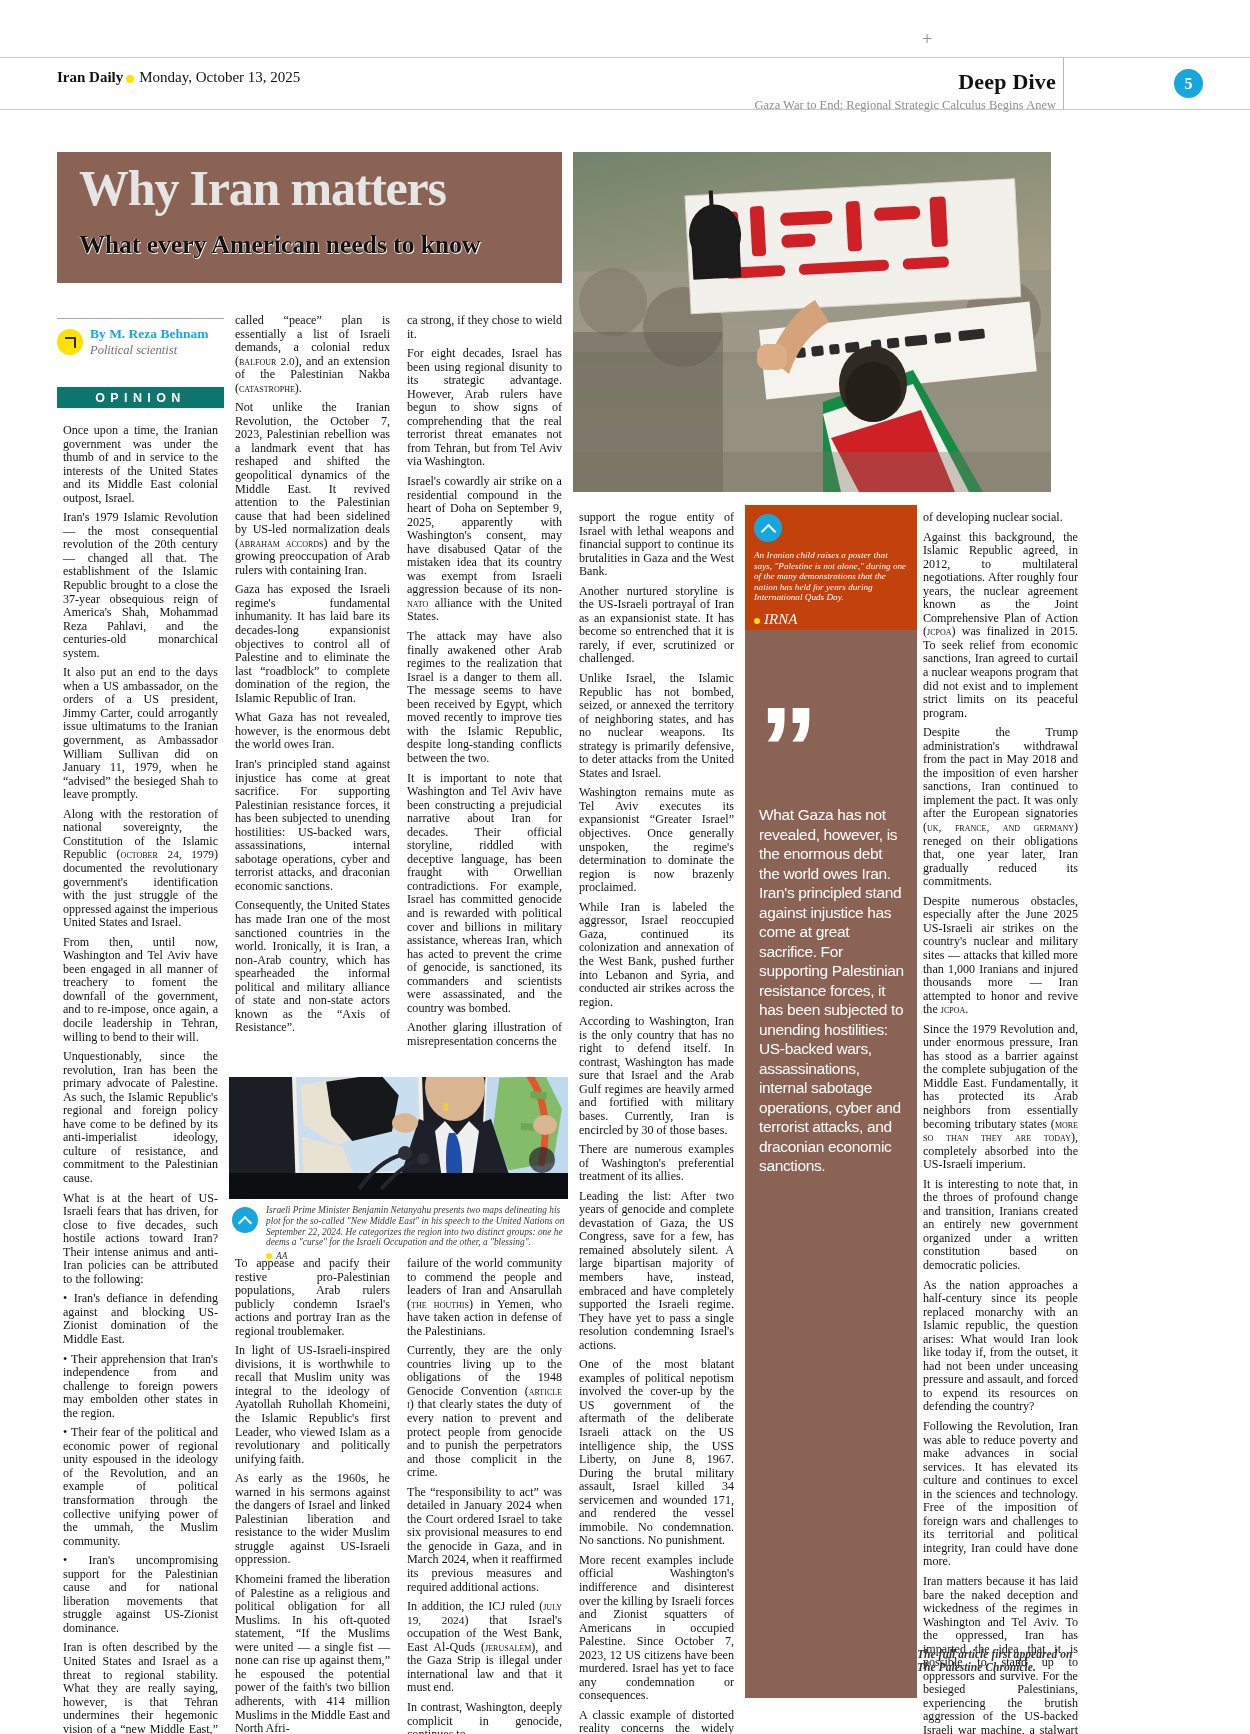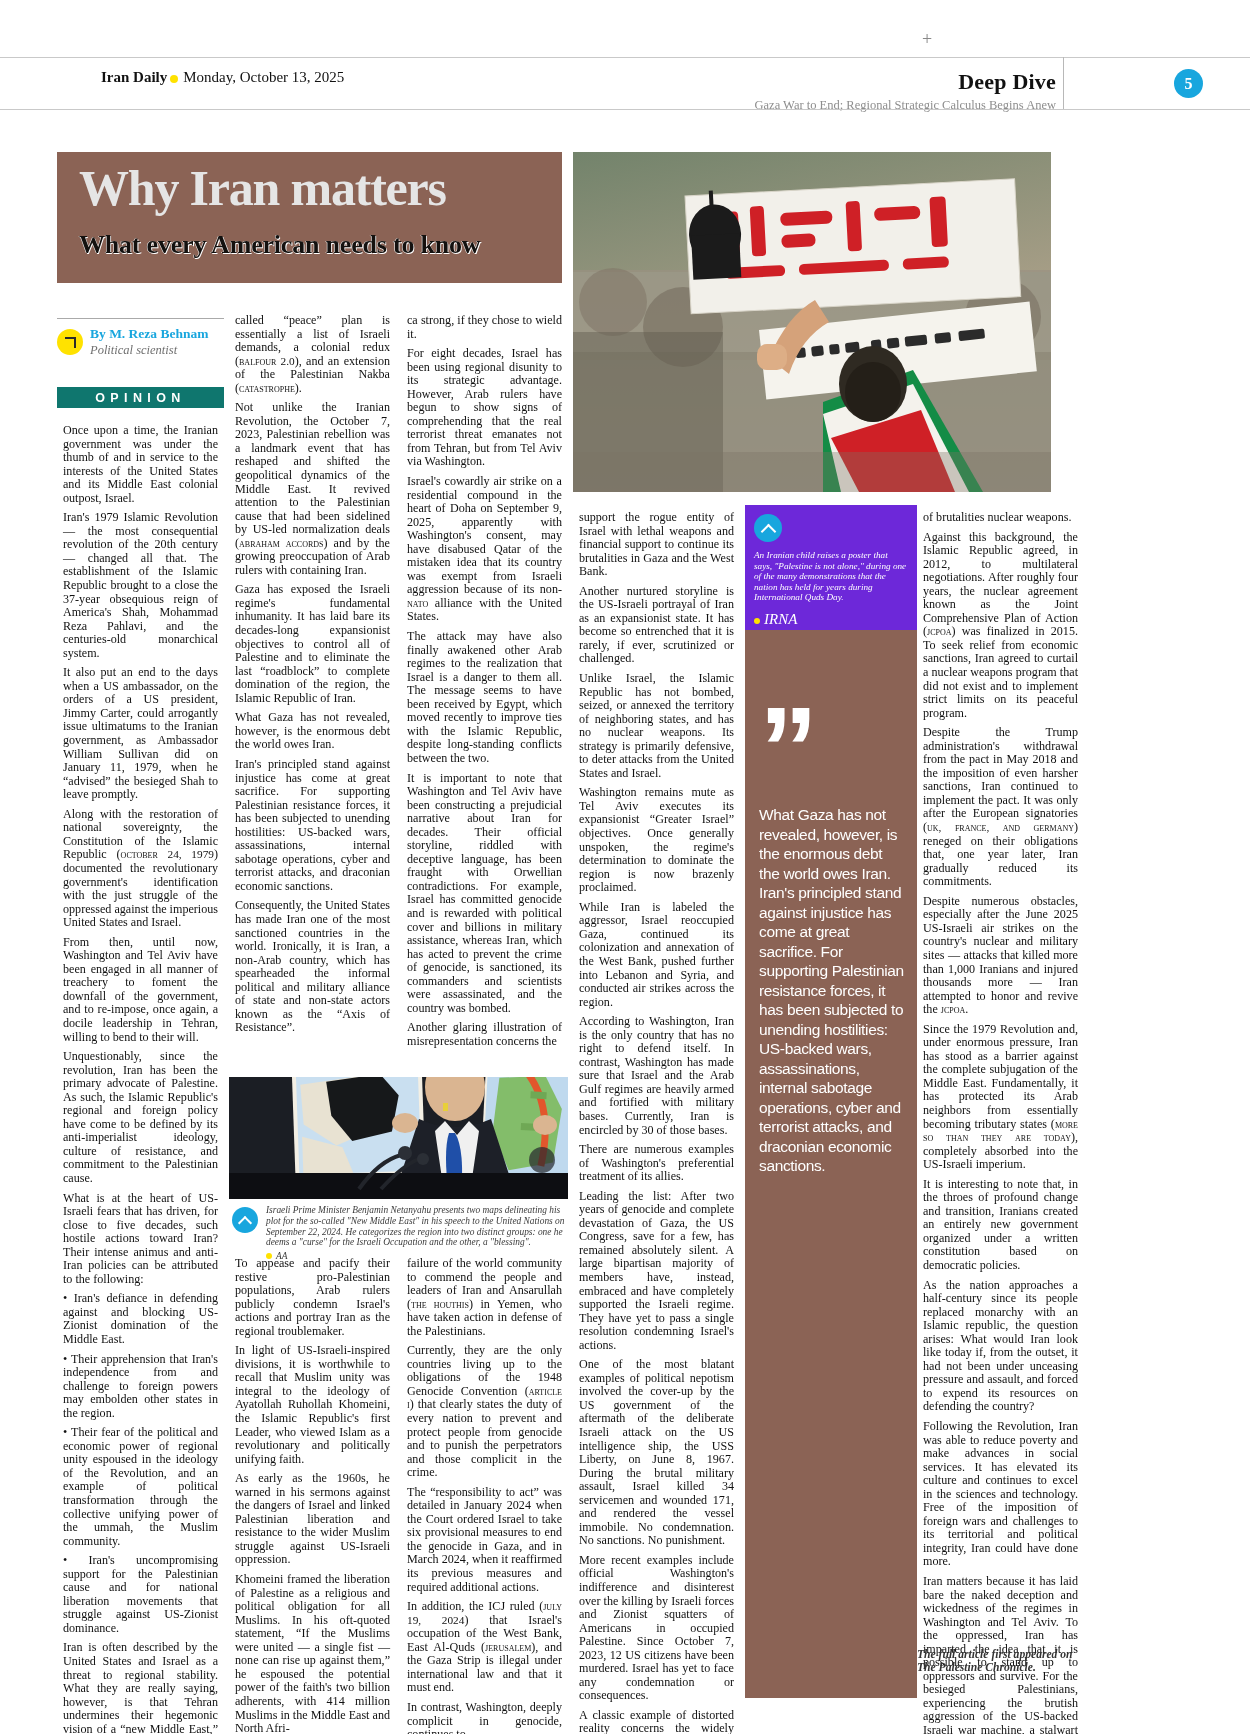--- a/index.html
+++ b/index.html
@@ -7,21 +7,21 @@
     width:1250px;height:1734px;background:#ffffff;
     font-family:"Liberation Serif", serif;
     color:#111;overflow:hidden;position:relative;
   }
   
   .crop-mark{position:absolute;color:#888;font-size:18px;line-height:1;}
   
   .masthead{position:absolute;left:0;top:57px;width:1250px;height:52px;}
   .mast-rule-top{position:absolute;left:0;top:0;width:1250px;height:1px;background:#c9c9c9;}
   .mast-rule-bot{position:absolute;left:0;top:52px;width:1250px;height:1px;background:#c9c9c9;}
-  .mast-left{position:absolute;left:57px;top:12px;font-size:15px;white-space:nowrap;margin-left:44px;}
+  .mast-left{position:absolute;left:57px;top:12px;font-size:15px;white-space:nowrap;}
   .mast-left .paper{font-weight:bold;font-family:"Liberation Serif",serif;}
   .dot{display:inline-block;width:8px;height:8px;border-radius:50%;background:#ffe200;margin:0 5px 0 3px;vertical-align:middle;}
   .mast-section{position:absolute;right:194px;top:12px;text-align:right;}
   .mast-section .sect{font-size:22px;font-weight:bold;letter-spacing:.2px;}
   .mast-section .kicker{font-size:12.5px;color:#8d8d8d;margin-top:3px;white-space:nowrap;}
   .mast-divider{position:absolute;right:186px;top:0px;width:1px;height:52px;background:#b8b8b8;}
   .page-badge{position:absolute;right:47px;top:12px;width:29px;height:29px;border-radius:50%;
     background:#18a6de;color:#fff;font-weight:bold;font-size:16px;display:flex;align-items:center;justify-content:center;}
 
   
@@ -56,21 +56,21 @@
 
   #c1{left:57px;  top:418px; width:167px; height:1280px;}
   #c2{left:229px; top:308px; width:167px; height:758px;}
   #c3{left:401px; top:308px; width:167px; height:758px;}
   #c2b{left:229px;top:1251px;width:167px;height:447px;}
   #c3b{left:401px;top:1251px;width:167px;height:447px;}
   #c4{left:573px; top:505px; width:167px; height:1193px;}
   #c6{left:917px; top:505px; width:167px; height:1193px;}
 
   
-  .capblock{position:absolute;left:745px;top:505px;width:172px;background:#6d28d9;color:#fff;}
+  .capblock{position:absolute;left:745px;top:505px;width:172px;background:#c2410c;color:#fff;}
   .capblock .arrow{position:absolute;left:9px;top:9px;width:28px;height:28px;border-radius:50%;background:#18a6de;}
   .capblock .arrow::after{content:"";position:absolute;left:9px;top:12px;width:9px;height:9px;
     border-top:2.3px solid #fff;border-left:2.3px solid #fff;transform:rotate(45deg);}
   .capblock .captext{padding:45px 9px 8px 9px;font-size:9.2px;line-height:10.6px;font-style:italic;}
   .capblock .credit{padding:0 9px 9px 9px;font-size:15px;font-style:italic;}
   .capblock .credit .cdot{display:inline-block;width:6px;height:6px;border-radius:50%;background:#ffe200;margin-right:4px;}
 
   
   .pullquote{position:absolute;left:745px;top:630px;width:172px;height:1068px;background:#8b6355;color:#fff;}
   .pq-mark{position:absolute;left:14px;top:78px;font-family:"Liberation Sans",sans-serif;
@@ -246,21 +246,21 @@
     <p>Washington remains mute as Tel Aviv executes its expansionist “Greater Israel” objectives. Once generally unspoken, the regime's determination to dominate the region is now brazenly proclaimed.</p>
     <p>While Iran is labeled the aggressor, Israel reoccupied Gaza, continued its colonization and annexation of the West Bank, pushed further into Lebanon and Syria, and conducted air strikes across the region.</p>
     <p>According to Washington, Iran is the only country that has no right to defend itself. In contrast, Washington has made sure that Israel and the Arab Gulf regimes are heavily armed and fortified with military bases. Currently, Iran is encircled by 30 of those bases.</p>
     <p>There are numerous examples of Washington's preferential treatment of its allies.</p>
     <p>Leading the list: After two years of genocide and complete devastation of Gaza, the US Congress, save for a few, has remained absolutely silent. A large bipartisan majority of members have, instead, embraced and have completely supported the Israeli regime. They have yet to pass a single resolution condemning Israel's actions.</p>
     <p>One of the most blatant examples of political nepotism involved the cover-up by the US government of the aftermath of the deliberate Israeli attack on the US intelligence ship, the USS Liberty, on June 8, 1967. During the brutal military assault, Israel killed 34 servicemen and wounded 171, and rendered the vessel immobile. No condemnation. No sanctions. No punishment.</p>
     <p>More recent examples include official Washington's indifference and disinterest over the killing by Israeli forces and Zionist squatters of Americans in occupied Palestine. Since October 7, 2023, 12 US citizens have been murdered. Israel has yet to face any condemnation or consequences.</p>
     <p>A classic example of distorted reality concerns the widely believed “nuclear threat” narrative drummed up by Israeli Prime Minister Benjamin Netanyahu. For over 30 years, he has been falsely warning the world of an imminent threat, that Iran was on the verge</p>
   </div>
 <div class="col" id="c6">
-    <p>of brutalities nuclear weapons.</p>
+    <p>of developing nuclear social.</p>
     <p>Against this background, the Islamic Republic agreed, in 2012, to multilateral negotiations. After roughly four years, the nuclear agreement known as the Joint Comprehensive Plan of Action (<span class="sc">jcpoa</span>) was finalized in 2015. To seek relief from economic sanctions, Iran agreed to curtail a nuclear weapons program that did not exist and to implement strict limits on its peaceful program.</p>
     <p>Despite the Trump administration's withdrawal from the pact in May 2018 and the imposition of even harsher sanctions, Iran continued to implement the pact. It was only after the European signatories (<span class="sc">uk, france, and germany</span>) reneged on their obligations that, one year later, Iran gradually reduced its commitments.</p>
     <p>Despite numerous obstacles, especially after the June 2025 US-Israeli air strikes on the country's nuclear and military sites — attacks that killed more than 1,000 Iranians and injured thousands more — Iran attempted to honor and revive the <span class="sc">jcpoa</span>.</p>
     <p>Since the 1979 Revolution and, under enormous pressure, Iran has stood as a barrier against the complete subjugation of the Middle East. Fundamentally, it has protected its Arab neighbors from essentially becoming tributary states (<span class="sc">more so than they are today</span>), completely absorbed into the US-Israeli imperium.</p>
     <p>It is interesting to note that, in the throes of profound change and transition, Iranians created an entirely new government organized under a written constitution based on democratic policies.</p>
     <p>As the nation approaches a half-century since its people replaced monarchy with an Islamic republic, the question arises: What would Iran look like today if, from the outset, it had not been under unceasing pressure and assault, and forced to expend its resources on defending the country?</p>
     <p>Following the Revolution, Iran was able to reduce poverty and make advances in social services. It has elevated its culture and continues to excel in the sciences and technology. Free of the imposition of foreign wars and challenges to its territorial and political integrity, Iran could have done more.</p>
     <p>Iran matters because it has laid bare the naked deception and wickedness of the regimes in Washington and Tel Aviv. To the oppressed, Iran has imparted the idea that it is possible to stand up to oppressors and survive. For the besieged Palestinians, experiencing the brutish aggression of the US-backed Israeli war machine, a stalwart Iran is indispensable.</p>
   </div>
 

